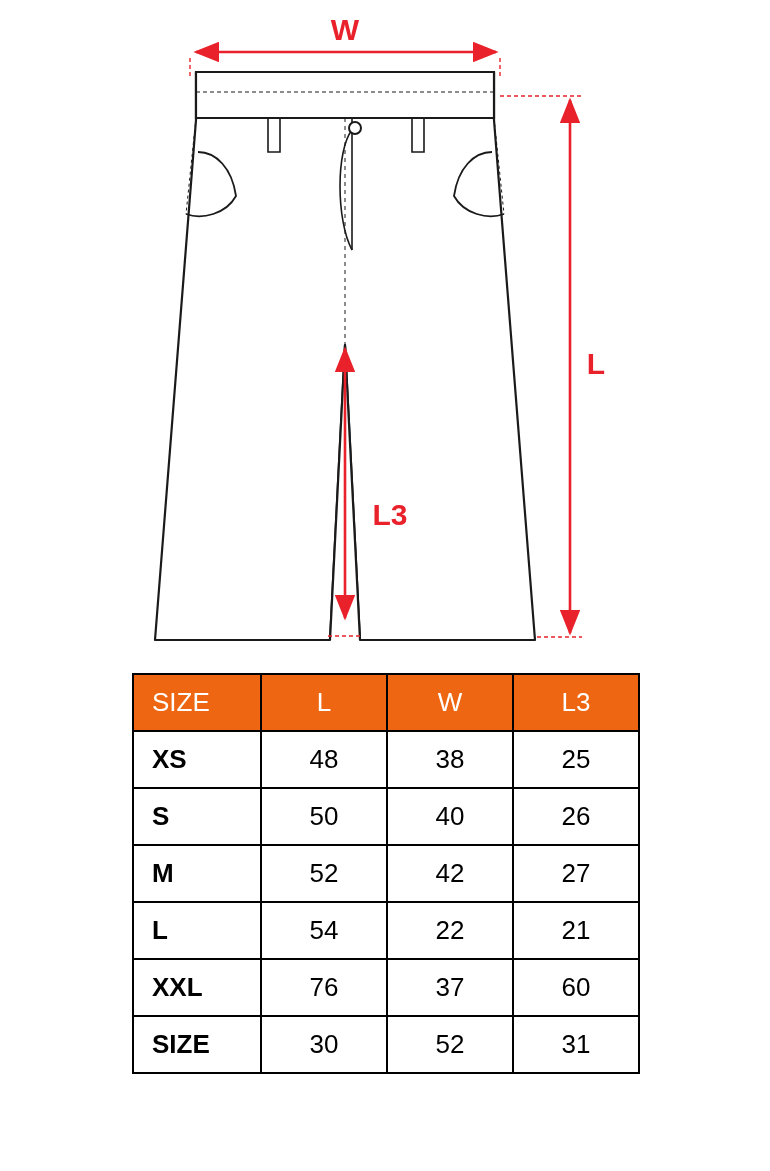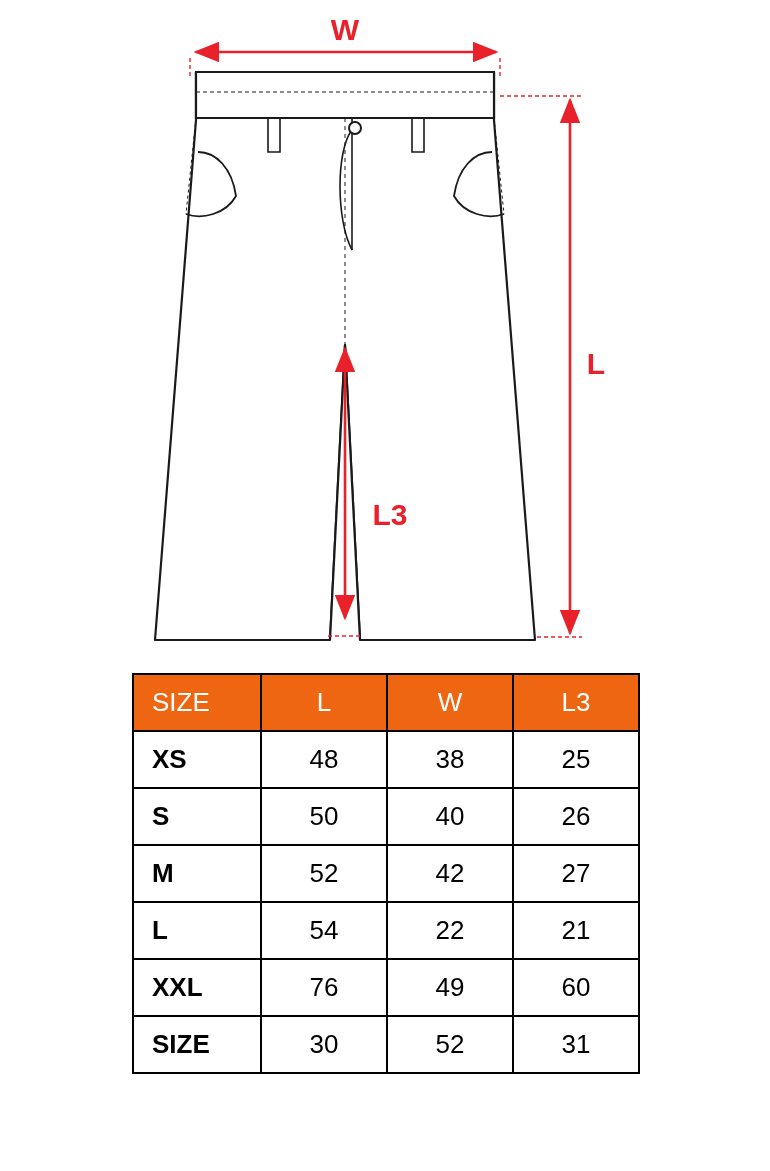--- a/index.html
+++ b/index.html
@@ -173,21 +173,21 @@
         </tr>
         <tr>
           <td class="col-size">L</td>
           <td class="col-val">54</td>
           <td class="col-val">22</td>
           <td class="col-val">21</td>
         </tr>
         <tr>
           <td class="col-size">XXL</td>
           <td class="col-val">76</td>
-          <td class="col-val">49</td>
+          <td class="col-val">37</td>
           <td class="col-val">60</td>
         </tr>
         <tr>
           <td class="col-size">SIZE</td>
           <td class="col-val">30</td>
           <td class="col-val">52</td>
           <td class="col-val">31</td>
         </tr>
       </tbody>
     </table>

